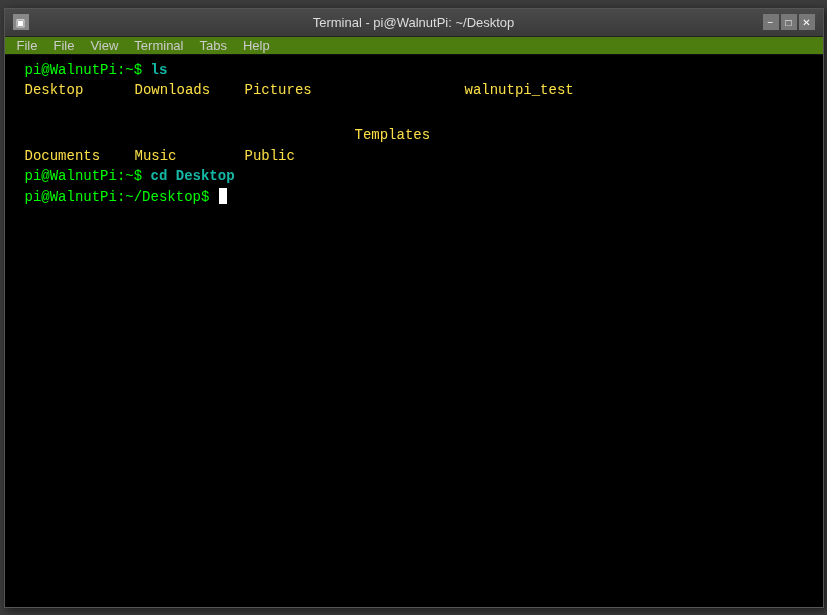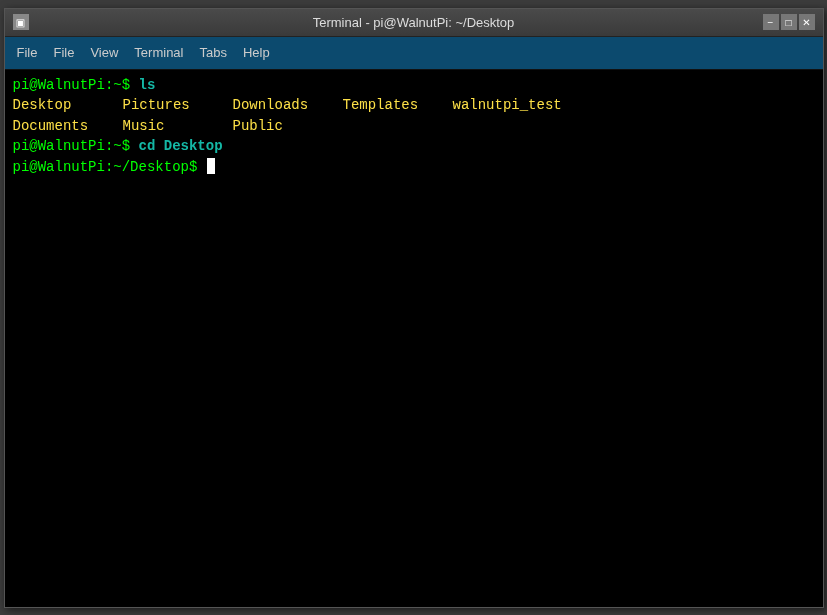--- a/index.html
+++ b/index.html
@@ -84,40 +84,40 @@
       justify-content: center;
       font-size: 10px;
       color: #fff;
     }
 
     .titlebar-btn.close {
       background: #777;
     }
 
     .menubar {
-      background: #0c4a6e;
-      height: 33px;
+      background: #4d7c0f;
+      height: 18px;
       display: flex;
       align-items: center;
       padding: 0 4px;
       border-bottom: 1px solid #111;
     }
 
     .menubar-item {
       color: #ccc;
       font-size: 13px;
       padding: 3px 8px;
       cursor: pointer;
       border-radius: 2px;
     }
 
     .terminal-body {
       flex: 1;
       background: #000;
-      padding: 6px 8px;
+      padding: 6px 20px;
       overflow: hidden;
       font-family: 'Courier New', Courier, monospace;
       font-size: 14px;
       line-height: 1.4;
     }
 
     .line {
       display: flex;
       flex-wrap: wrap;
       margin-bottom: 1px;
@@ -181,23 +181,23 @@
 
   <div class="terminal-body">
 
     <div class="line">
       <span class="prompt-green terminal-line">pi@WalnutPi:~$ </span>
       <span class="prompt-white terminal-line">ls</span>
     </div>
 
     <div class="line">
       <span class="dir-blue terminal-line" style="min-width: 110px;">Desktop</span>
+      <span class="dir-blue terminal-line" style="min-width: 110px;">Downloads</span>
       <span class="dir-blue terminal-line" style="min-width: 110px;">Pictures</span>
-      <span class="dir-blue terminal-line" style="min-width: 110px;">Downloads</span>
-      <span class="dir-blue terminal-line" style="min-width: 110px;">Templates</span>
+      <span class="dir-blue terminal-line" style="min-width: 110px; margin-top: 45px;">Templates</span>
       <span class="dir-blue terminal-line">walnutpi_test</span>
     </div>
 
     <div class="line">
       <span class="dir-blue terminal-line" style="min-width: 110px;">Documents</span>
       <span class="dir-blue terminal-line" style="min-width: 110px;">Music</span>
       <span class="dir-blue terminal-line">Public</span>
     </div>
 
     <div class="line">

